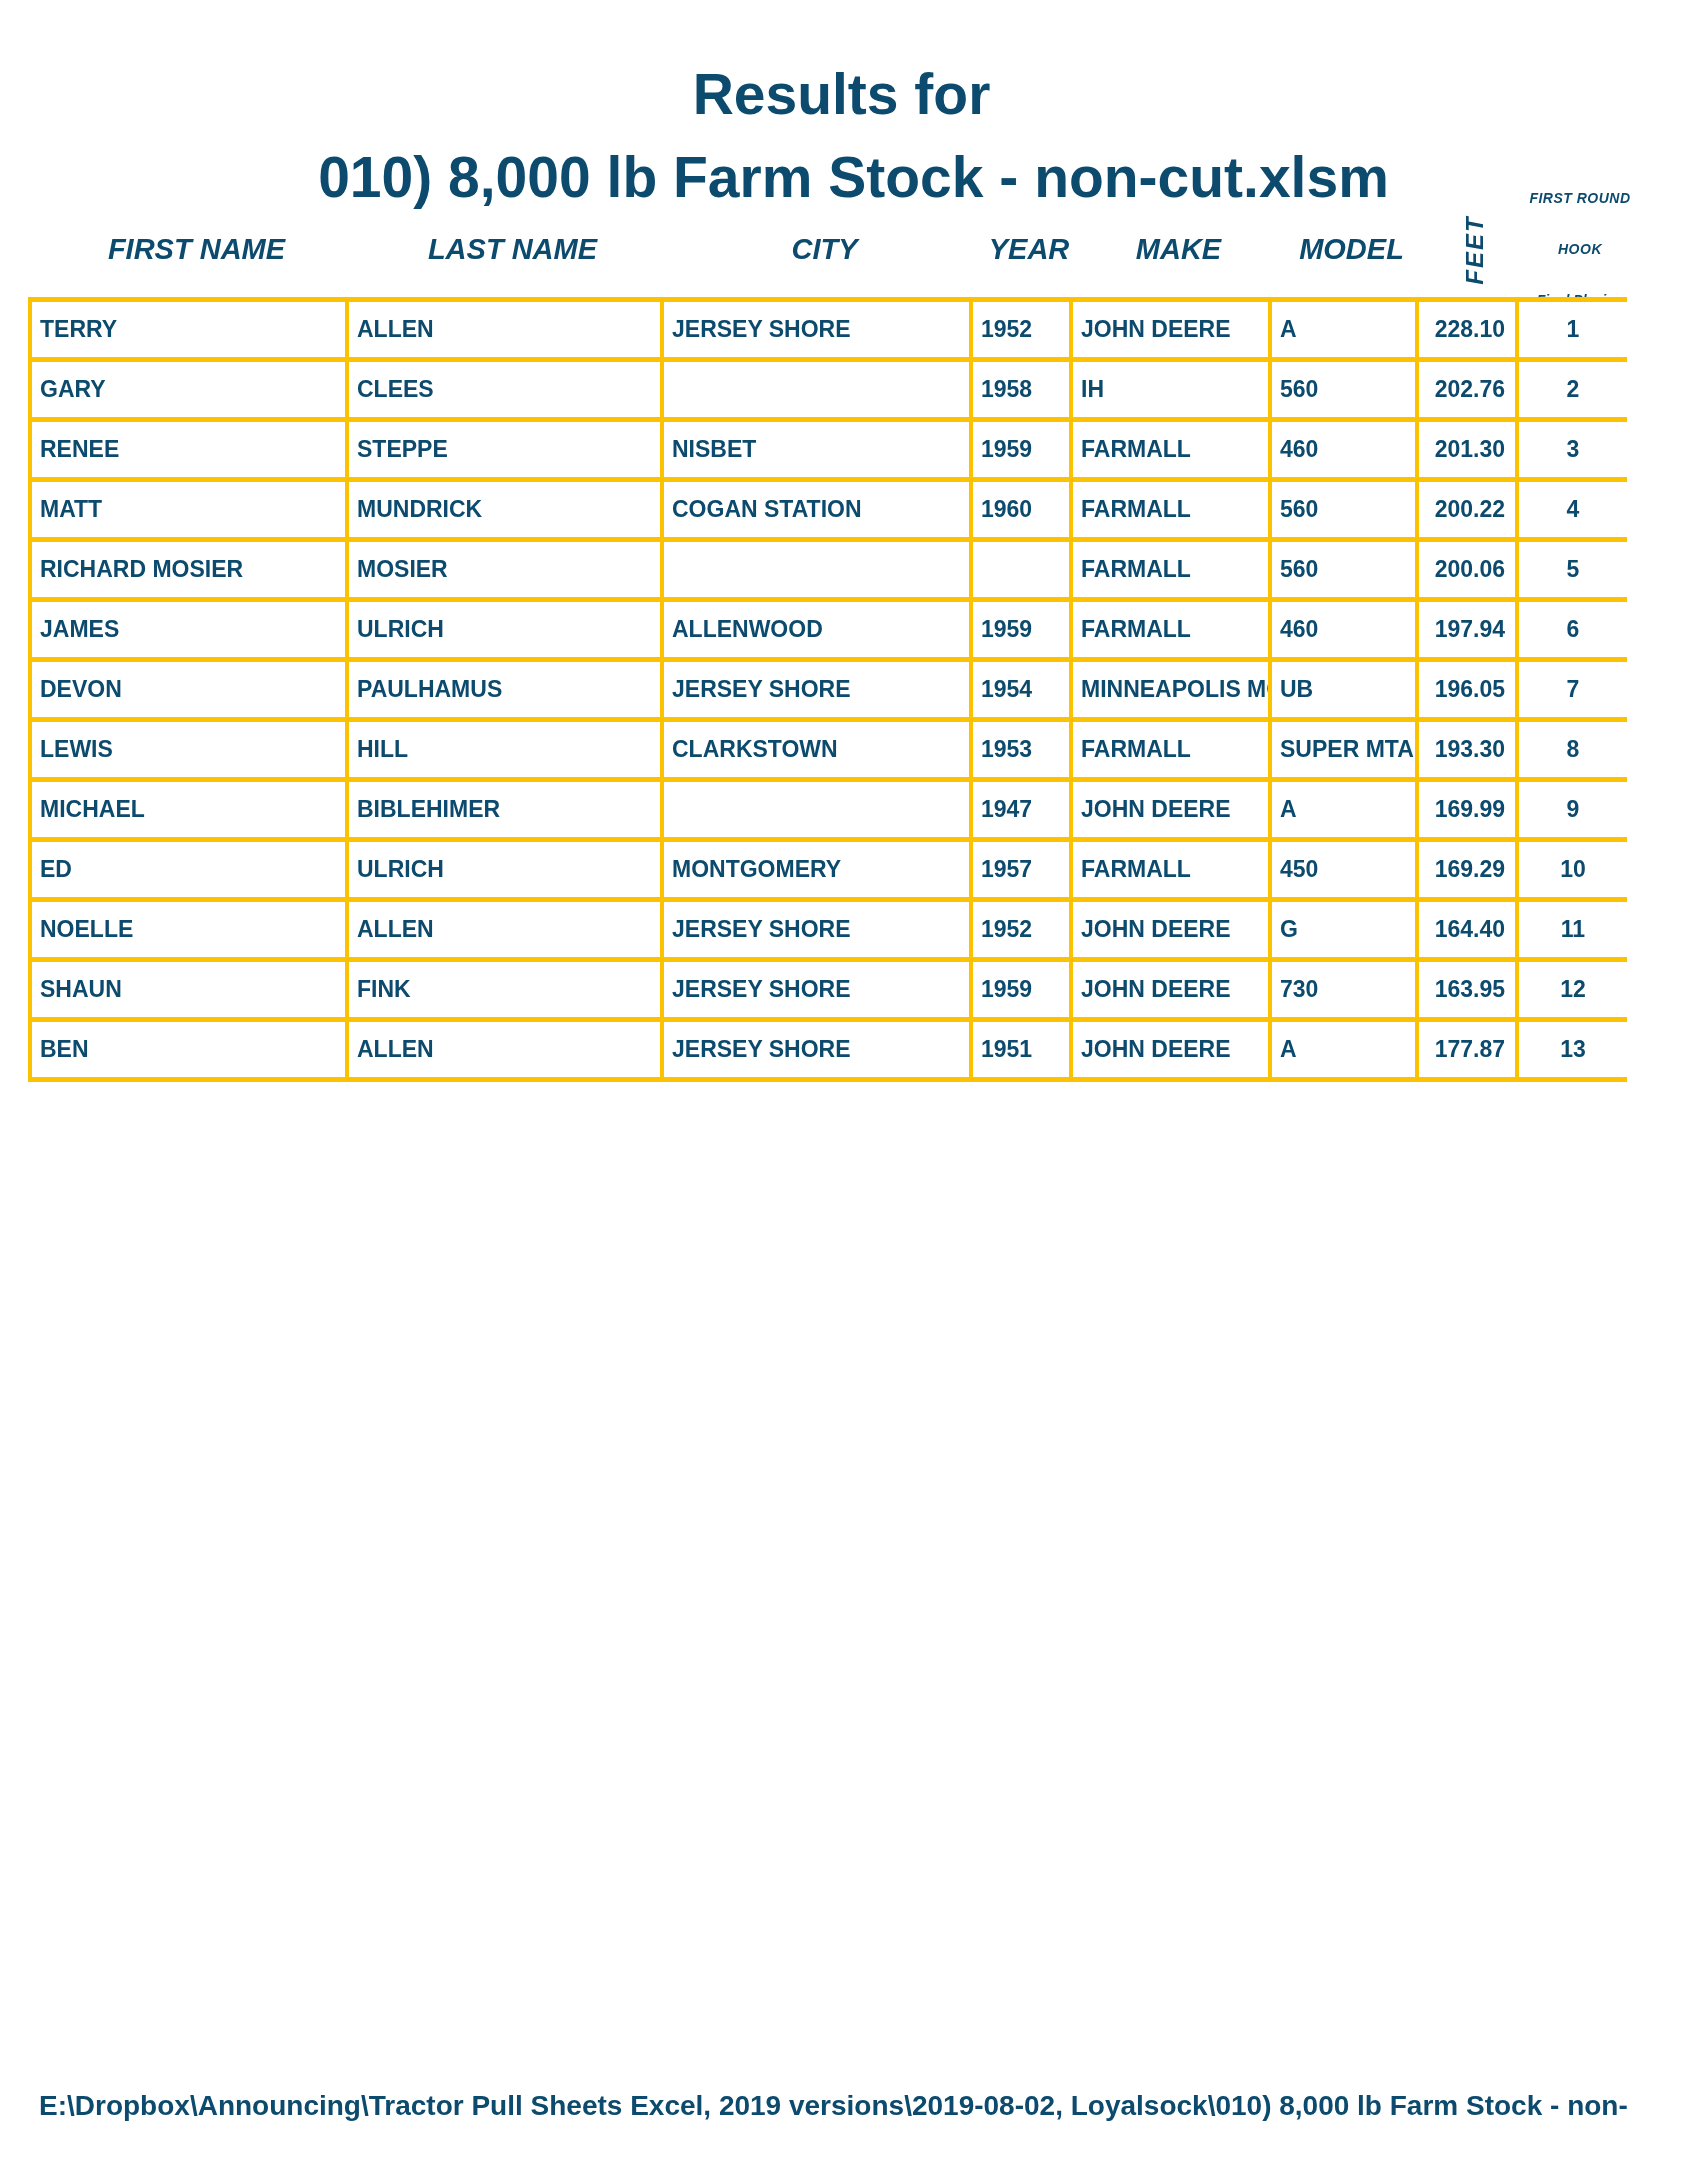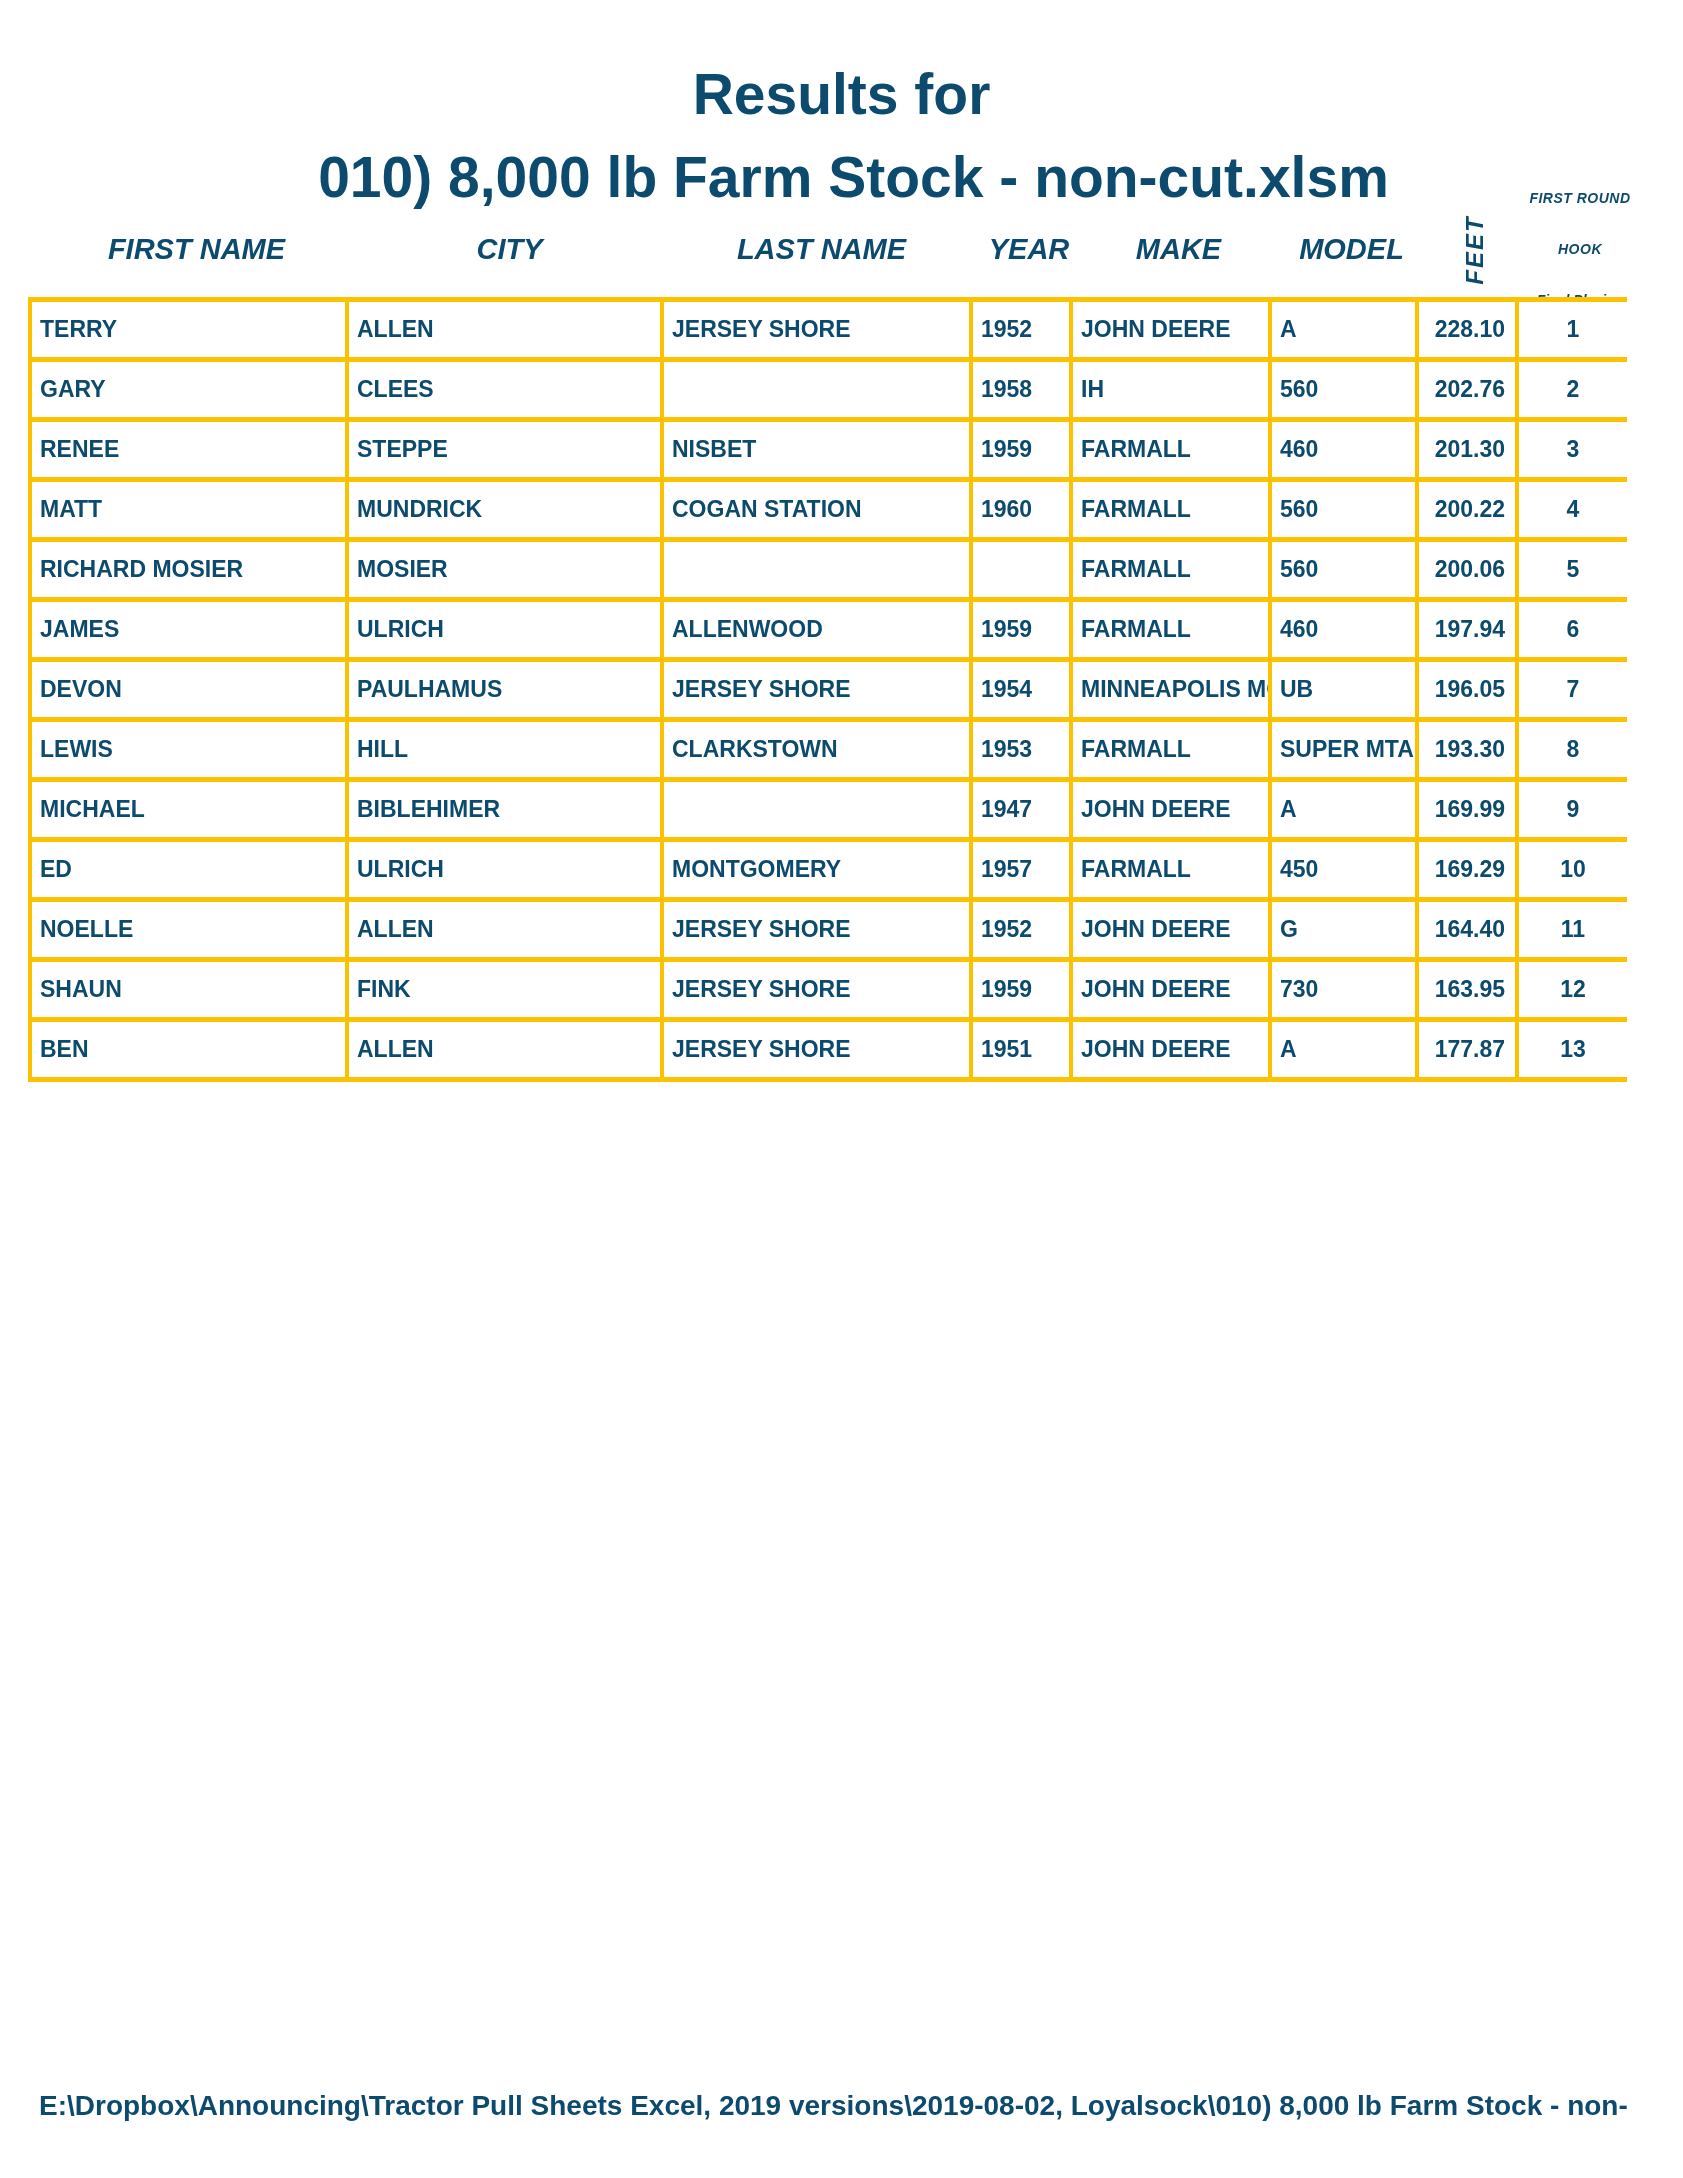--- a/index.html
+++ b/index.html
@@ -81,22 +81,22 @@
 </head>
 <body>
 
 <div class="page">
 
   <div class="title-line1">Results for</div>
   <div class="title-line2">010) 8,000 lb Farm Stock - non-cut.xlsm</div>
 
   <div class="header-row">
     <div class="hcell w-first">FIRST NAME</div>
+    <div class="hcell w-last">LAST NAME</div>
     <div class="hcell w-city">CITY</div>
-    <div class="hcell w-last">LAST NAME</div>
     <div class="hcell w-year">YEAR</div>
     <div class="hcell w-make">MAKE</div>
     <div class="hcell w-model">MODEL</div>
     <div class="hcell w-feet">
       <span class="feet-rot">FEET</span>
     </div>
     <div class="hcell w-place hook">
       <div class="hook-line">FIRST ROUND</div>
       <div class="hook-line">HOOK</div>
       <div class="hook-sub">Final Placing</div>

